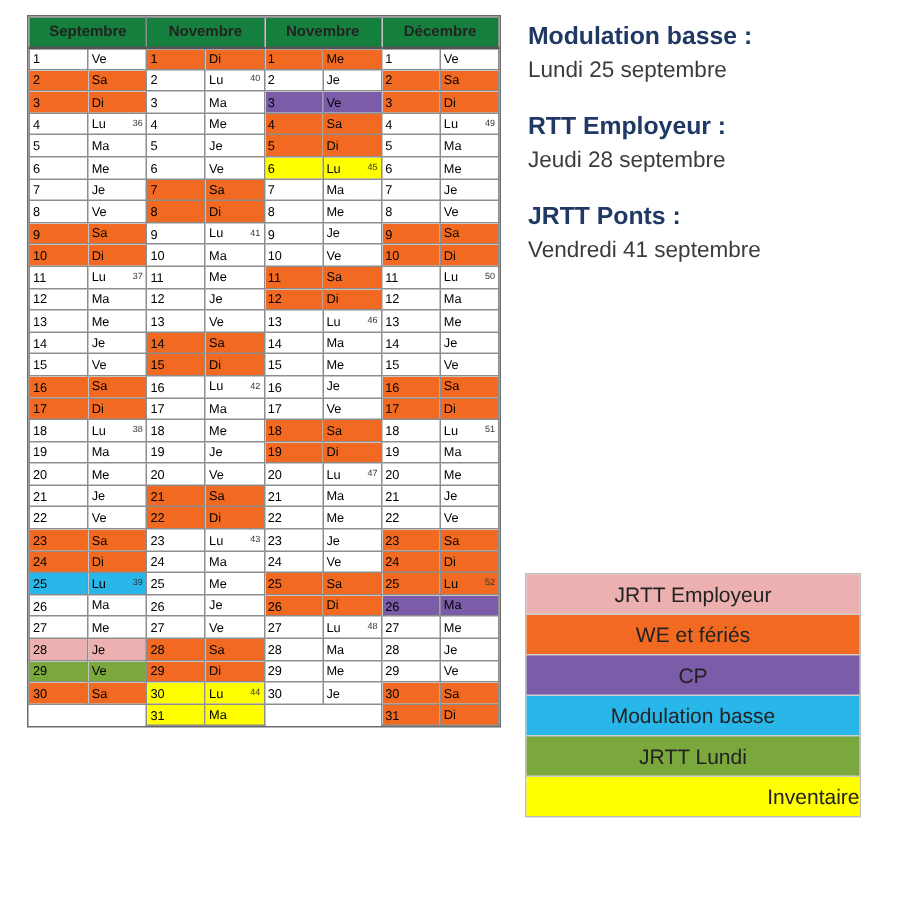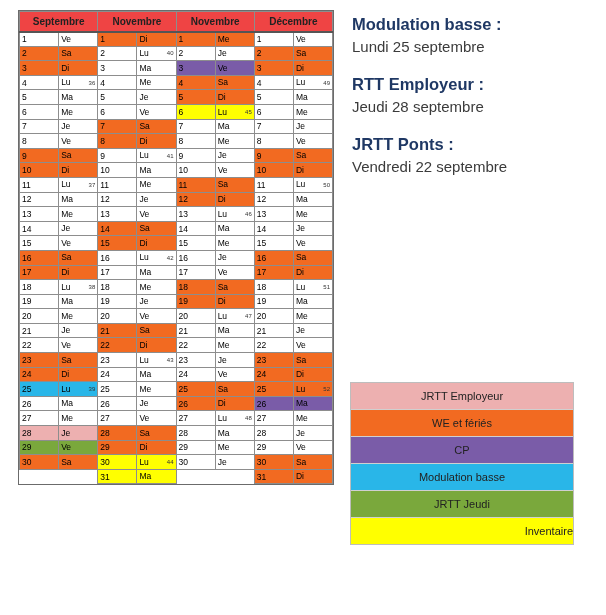--- a/index.html
+++ b/index.html
@@ -30,21 +30,21 @@
     padding:0 2px;
     box-sizing:border-box;
     vertical-align:middle;
     white-space:nowrap;
     overflow:hidden;
   }
   table.cal th{
     font-size:10px;
     font-weight:bold;
     color:#222;
-    background:#ef4444;
+    background:#15803d;
     height:20px;
     text-align:center;
     border-bottom:2px solid #555;
   }
   .cell{
     display:flex;
     justify-content:space-between;
     align-items:center;
     height:100%;
     line-height:1;
@@ -87,21 +87,21 @@
     position:absolute;
     left:350px;top:382px;
     width:222px;
     border:1px solid #bdbdbd;
   }
   .legend-row{
     height:26px;
     display:flex;
     align-items:center;
     justify-content:center;
-    font-size:11px;
+    font-size:14px;
     color:#222;
     border-bottom:1px solid #d0d0d0;
   }
   .legend-row:last-child{border-bottom:none;justify-content:flex-end;}
 </style>
 </head>
 <body>
 
 <div id="cal">
   <table class="cal">
@@ -1042,36 +1042,36 @@
   <div class="note-block">
     <div class="note-title">Modulation basse :</div>
     <div class="note-sub">Lundi 25 septembre</div>
   </div>
   <div class="note-block">
     <div class="note-title">RTT Employeur :</div>
     <div class="note-sub">Jeudi 28 septembre</div>
   </div>
   <div class="note-block">
     <div class="note-title">JRTT Ponts :</div>
-    <div class="note-sub">Vendredi 22 septembre</div>
+    <div class="note-sub">Vendredi 41 septembre</div>
   </div>
 </div>
 
 <div class="legend" id="legend">
     <div class="legend-row" style="background: rgb(237, 176, 176);">
       <span>JRTT Employeur</span>
     </div>
     <div class="legend-row" style="background: rgb(242, 106, 33);">
       <span>WE et fériés</span>
     </div>
     <div class="legend-row" style="background: rgb(122, 92, 168);">
       <span>CP</span>
     </div>
     <div class="legend-row" style="background: rgb(41, 182, 232);">
       <span>Modulation basse</span>
     </div>
     <div class="legend-row" style="background: rgb(122, 168, 60);">
-      <span>JRTT Jeudi</span>
+      <span>JRTT Lundi</span>
     </div>
     <div class="legend-row" style="background: rgb(255, 255, 0);">
       <span>Inventaire</span>
     </div>
   </div>
 
 </body></html>

